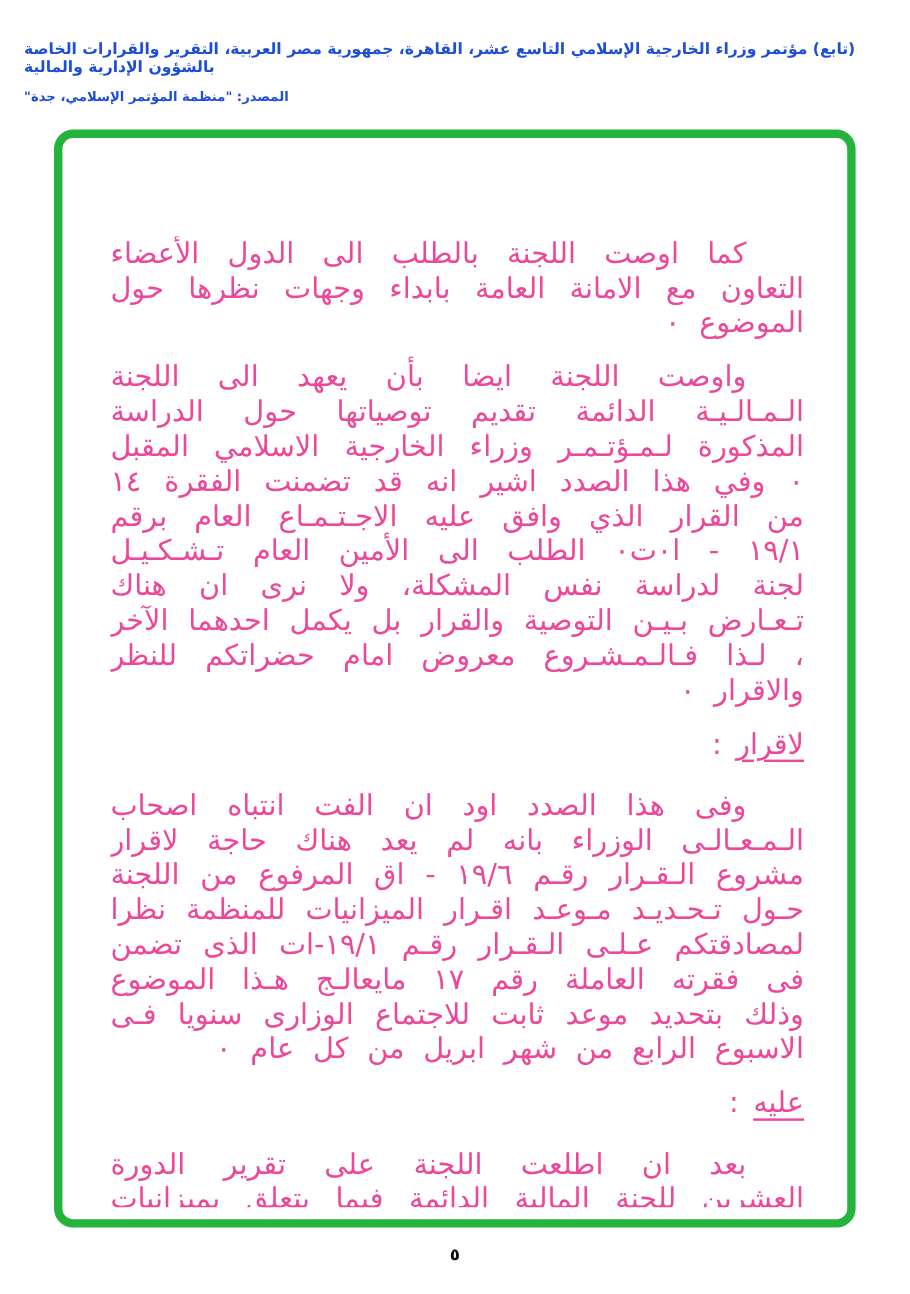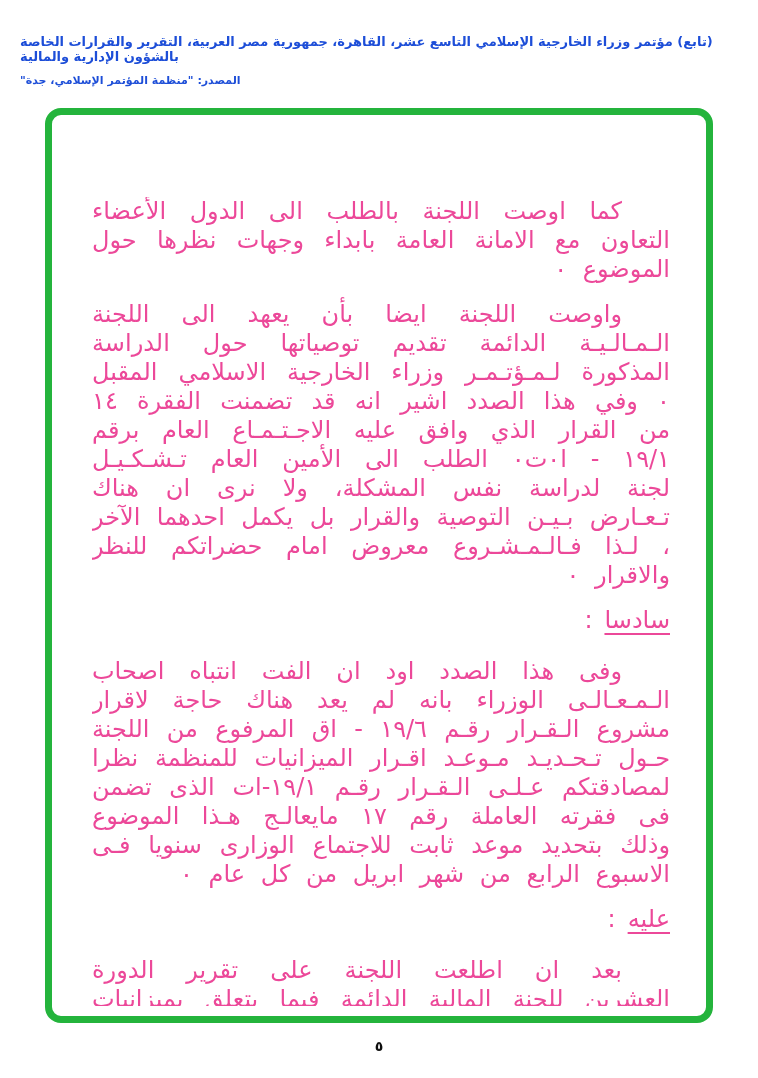--- a/index.html
+++ b/index.html
@@ -82,21 +82,21 @@
   </header>
 
   <div class="green-frame">
     <div class="content">
 
       <p class="para">كما اوصت اللجنة بالطلب الى الدول الأعضاء التعاون مع الامانة العامة بابداء وجهات نظرها حول الموضوع ٠</p>
 
       <p class="para">واوصت اللجنة ايضا بأن يعهد الى اللجنة الـمـالـيـة الدائمة تقديم توصياتها حول الدراسة المذكورة لـمـؤتـمـر وزراء الخارجية الاسلامي المقبل ٠ وفي هذا الصدد اشير انه قد تضمنت الفقرة ١٤ من القرار الذي وافق عليه الاجـتـمـاع العام برقم ١٩/١ - ا٠ت٠ الطلب الى الأمين العام تـشـكـيـل لجنة لدراسة نفس المشكلة، ولا نرى ان هناك تـعـارض بـيـن التوصية والقرار بل يكمل احدهما الآخر ، لـذا فـالـمـشـروع معروض امام حضراتكم للنظر والاقرار ٠</p>
 
       <div class="section">
-        <span class="sec-label">سادسا</span>
+        <span class="sec-label">لاقرار</span>
         <span class="sec-colon">:</span>
       </div>
 
       <p class="para">وفى هذا الصدد اود ان الفت انتباه اصحاب الـمـعـالـى الوزراء بانه لم يعد هناك حاجة لاقرار مشروع الـقـرار رقـم ١٩/٦ - اق المرفوع من اللجنة حـول تـحـديـد مـوعـد اقـرار الميزانيات للمنظمة نظرا لمصادقتكم عـلـى الـقـرار رقـم ١٩/١-ات الذى تضمن فى فقرته العاملة رقم ١٧ مايعالـج هـذا الموضوع وذلك بتحديد موعد ثابت للاجتماع الوزارى سنويا فـى الاسبوع الرابع من شهر ابريل من كل عام ٠</p>
 
       <div class="section">
         <span class="sec-label">عليه</span>
         <span class="sec-colon">:</span>
       </div>
 

